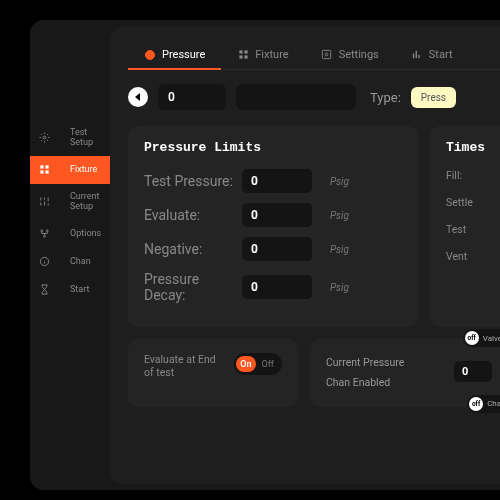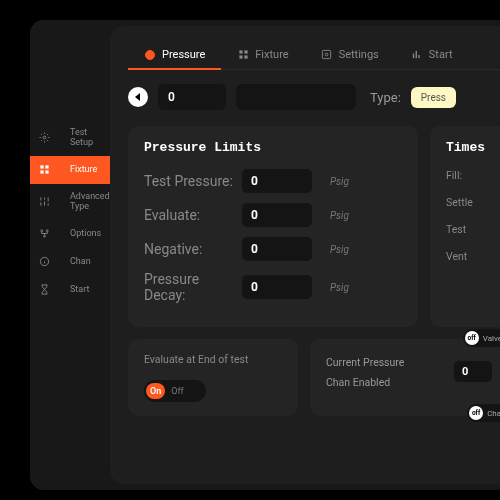--- a/index.html
+++ b/index.html
@@ -35,21 +35,21 @@
   .card h3 { color: #fff; font-size: 13px; font-weight: 600; margin-bottom: 14px; font-family: Liberation Mono, monospace; }
   .card.limits { width: 290px; }
   .card.times { flex: 1; }
   .frow { display: flex; align-items: center; margin-bottom: 10px; }
   .frow .flab { width: 98px; font-size: 14px; color: #888; }
   .frow .fval { background: #141414; border-radius: 5px; padding: 5px 9px; width: 70px; color: #fff; font-size: 12px; font-weight: 700; }
   .frow .funit { margin-left: 18px; font-size: 10px; color: #777; font-style: italic; }
   .times .trow { font-size: 10.5px; color: #888; margin-bottom: 14px; }
   
   .bottom-row { display: flex; gap: 12px; margin-top: 12px; }
-  .card.eval { width: 170px; display: flex; flex-direction: column; gap: 14px; }
+  .card.eval { width: 170px; display: flex; flex-direction: row; gap: 14px; }
   .eval-lbl { font-size: 10.5px; color: #888; }
   .toggle { display: inline-flex; align-items: center; background: #141414; border-radius: 12px; padding: 2px; width: 62px; height: 22px; cursor: pointer; }
   .toggle .knob { background: #ff5722; color: #fff; font-size: 9px; font-weight: 600; border-radius: 10px; padding: 3px 4px; }
   .toggle .off { color: #777; font-size: 9px; padding: 0 6px; }
   
   .card.chan { flex: 1; position: relative; }
   .chan-labels { font-size: 10.5px; color: #999; line-height: 1.9; }
   .pill { position: absolute; display: inline-flex; align-items: center; background: #141414; border-radius: 11px; padding: 2px 8px 2px 2px; gap: 4px; font-size: 8px; color: #aaa; }
   .pill .dot { width: 14px; height: 14px; border-radius: 50%; background: #fff; color: #000; font-size: 6.5px; font-weight: 700; display: flex; align-items: center; justify-content: center; }
   .valbox { position: absolute; background: #141414; border-radius: 5px; padding: 4px 8px; color: #fff; font-size: 11px; font-weight: 700; width: 38px; }
@@ -81,21 +81,21 @@
           </svg>
         </span>
       <span class="lbl">Fixture</span>
     </div>
     <div class="side-item">
       <span class="ico">
           <svg width="11" height="11" viewBox="0 0 24 24" fill="none" stroke="#888" stroke-width="2">
             <path d="M4 21v-7M4 10V3M12 21v-9M12 8V3M20 21v-5M20 12V3"></path>
           </svg>
         </span>
-      <span class="lbl">Advanced Type</span>
+      <span class="lbl">Current Setup</span>
     </div>
     <div class="side-item">
       <span class="ico">
           <svg width="11" height="11" viewBox="0 0 24 24" fill="none" stroke="#888" stroke-width="2">
             <circle cx="6" cy="6" r="2"></circle>
             <circle cx="18" cy="6" r="2"></circle>
             <circle cx="12" cy="18" r="2"></circle>
             <path d="M6 8v4h12V8M12 12v4"></path>
           </svg>
         </span>

